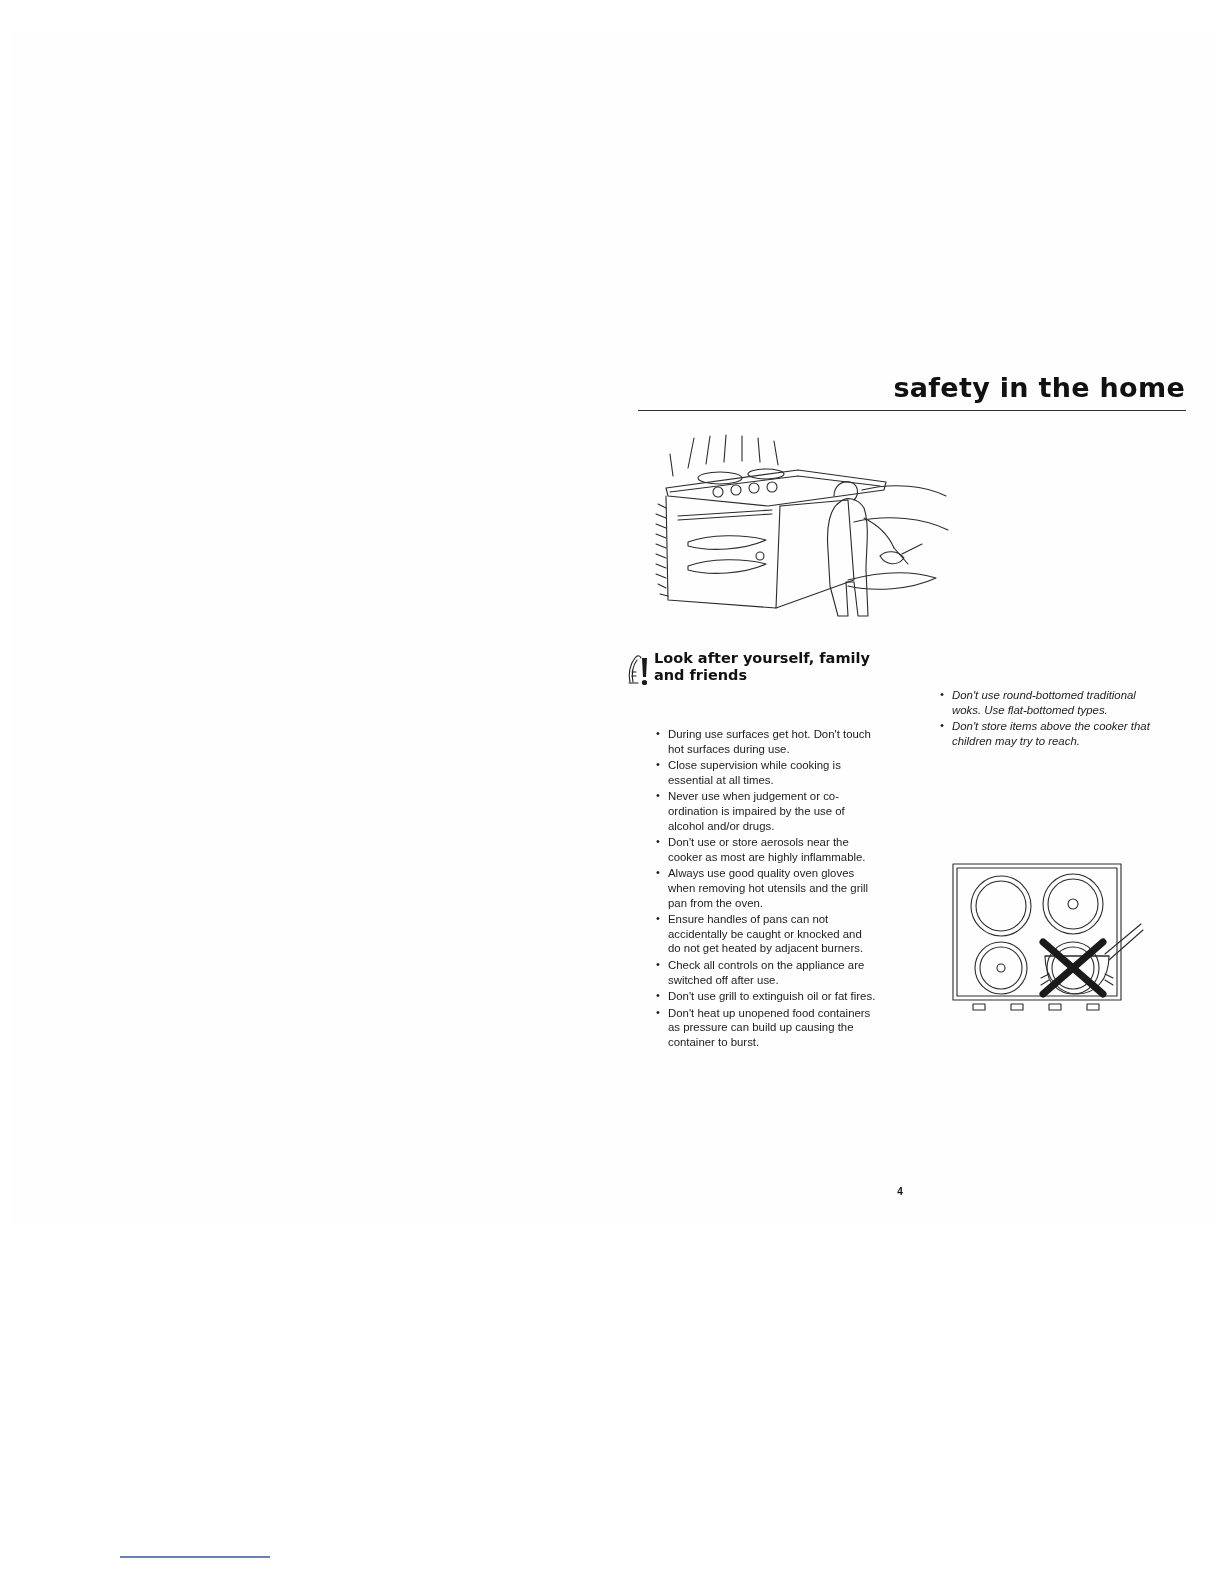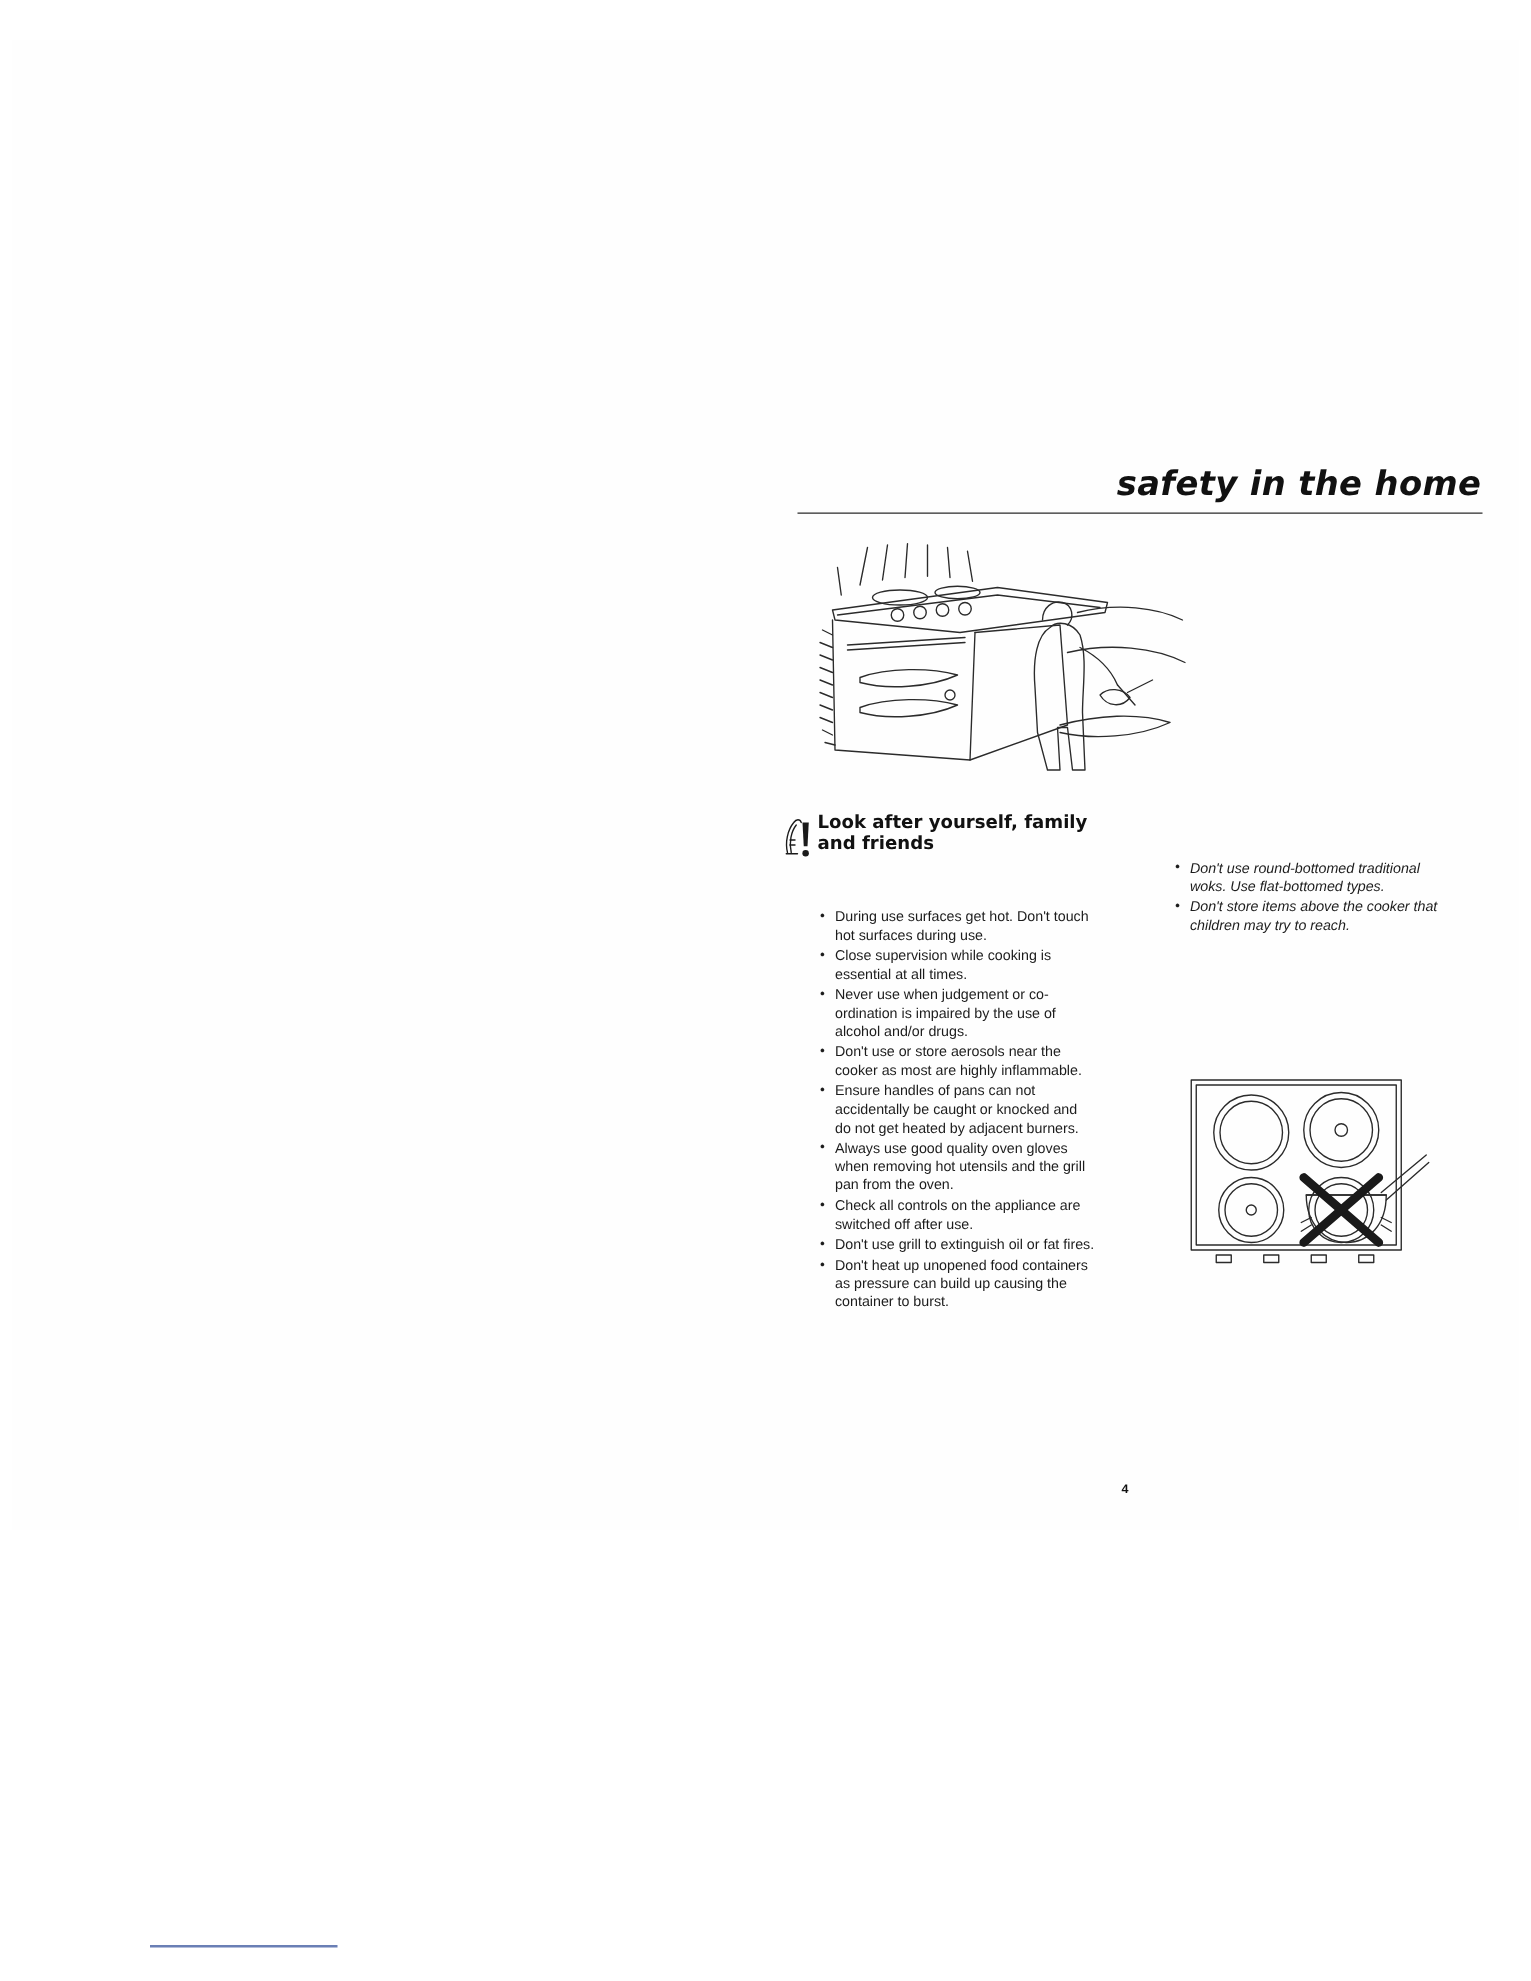--- a/index.html
+++ b/index.html
@@ -33,21 +33,20 @@
   }
 
   
   .header-title {
     position: absolute;
     left: 640px;
     top: 372px;
     width: 545px;
     text-align: right;
     font-family: "DejaVu Sans", sans-serif;
-    font-style: italic;
     font-weight: 700;
     font-size: 27px;
     letter-spacing: 0.3px;
     color: #111;
   }
   .header-rule {
     position: absolute;
     left: 638px;
     top: 410px;
     width: 548px;
@@ -229,22 +228,22 @@
   </div>
 
   <div class="section-heading">Look after yourself, family and friends</div>
 
   <div class="col-left">
     <ul class="bullets">
       <li>During use surfaces get hot. Don't touch hot surfaces during use.</li>
       <li>Close supervision while cooking is essential at all times.</li>
       <li>Never use when judgement or co-ordination is impaired by the use of alcohol and/or drugs.</li>
       <li>Don't use or store aerosols near the cooker as most are highly inflammable.</li>
+      <li>Always use good quality oven gloves when removing hot utensils and the grill pan from the oven.</li>
       <li>Ensure handles of pans can not accidentally be caught or knocked and do not get heated by adjacent burners.</li>
-      <li>Always use good quality oven gloves when removing hot utensils and the grill pan from the oven.</li>
       <li>Check all controls on the appliance are switched off after use.</li>
       <li>Don't use grill to extinguish oil or fat fires.</li>
       <li>Don't heat up unopened food containers as pressure can build up causing the container to burst.</li>
     </ul>
   </div>
 
   <div class="col-right">
     <ul class="bullets">
       <li>Don't use round-bottomed traditional woks. Use flat-bottomed types.</li>
       <li>Don't store items above the cooker that children may try to reach.</li>

